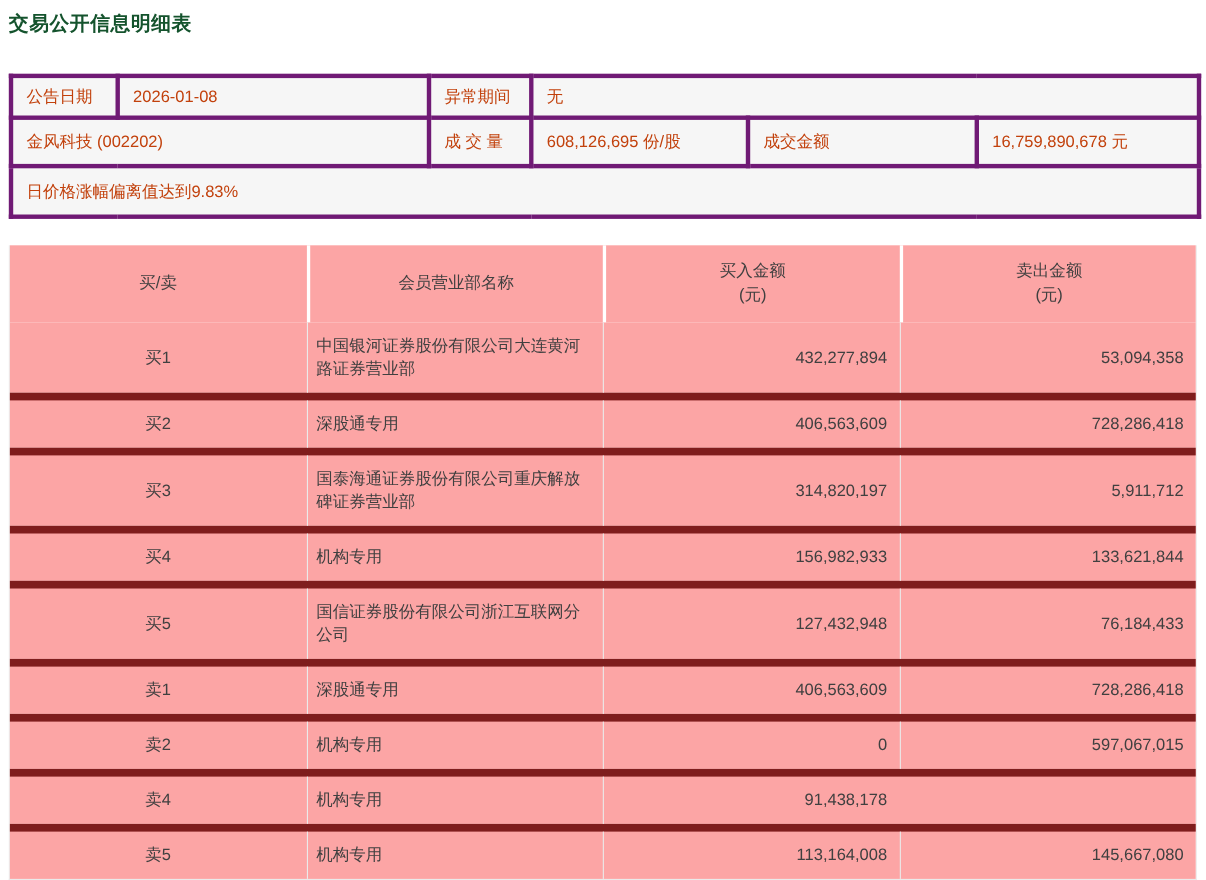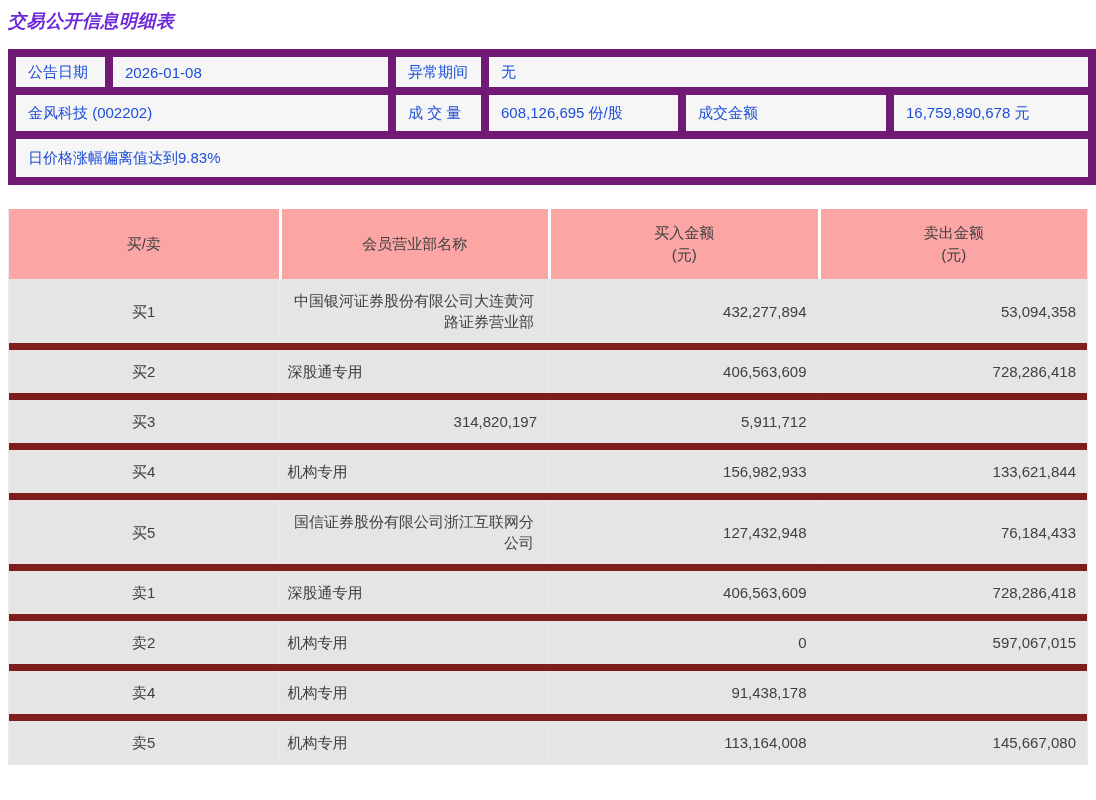--- a/index.html
+++ b/index.html
@@ -8,39 +8,38 @@
     width: 1096px;
     font-family: "Liberation Sans", "DejaVu Sans", sans-serif;
     color: #404040;
   }
   .page { width: 1096px; padding: 9px 8px 10px 8px; }
 
   
   .page-title {
     font-size: 18px;
     font-weight: bold;
-    color: #6d28d9;
-    margin-bottom: 16px;
+    color: #14532d;
+    margin-bottom: 34px;
     letter-spacing: 0.5px;
-    font-style: italic;
   }
 
   
   table.info-table {
     width: 1080px;
     table-layout: fixed;
     border-collapse: collapse;
     font-size: 15px;
   }
   table.info-table td {
     background: #f6f6f6;
-    border: 8px solid #701a75;
+    border: 4px solid #701a75;
     vertical-align: middle;
     padding: 0 12px;
-    color: #1d4ed8;
+    color: #c2410c;
     overflow: hidden;
     white-space: nowrap;
   }
   tr.info-row-1 td { height: 38px; }
   tr.info-row-2 td { height: 44px; }
   tr.info-row-3 td { height: 46px; }
 
   
   .main-table {
     width: 1080px;
@@ -59,22 +58,21 @@
     display: flex;
     flex-direction: column;
     align-items: center;
     justify-content: center;
     line-height: 1.5;
     color: #404040;
   }
   .th + .th { border-left: 3px solid #ffffff; }
   .tr {
     display: flex;
-    background: #e5e5e5;
-    text-align: right;
+    background: #fca5a5;
   }
   .tr + .tr { border-top: 7px solid #7f1d1d; }
   .td {
     width: 25%;
     display: flex;
     align-items: center;
     padding: 11px 10px;
     line-height: 21px;
     color: #404040;
   }
@@ -148,20 +146,21 @@
 
         <div class="tr">
           <div class="td c-side">买2</div>
           <div class="td c-branch">深股通专用</div>
           <div class="td c-amount">406,563,609</div>
           <div class="td c-amount">728,286,418</div>
         </div>
 
         <div class="tr">
           <div class="td c-side">买3</div>
+          <div class="td c-branch">国泰海通证券股份有限公司重庆解放碑证券营业部</div>
           <div class="td c-amount">314,820,197</div>
           <div class="td c-amount">5,911,712</div>
         </div>
 
         <div class="tr">
           <div class="td c-side">买4</div>
           <div class="td c-branch">机构专用</div>
           <div class="td c-amount">156,982,933</div>
           <div class="td c-amount">133,621,844</div>
         </div>

